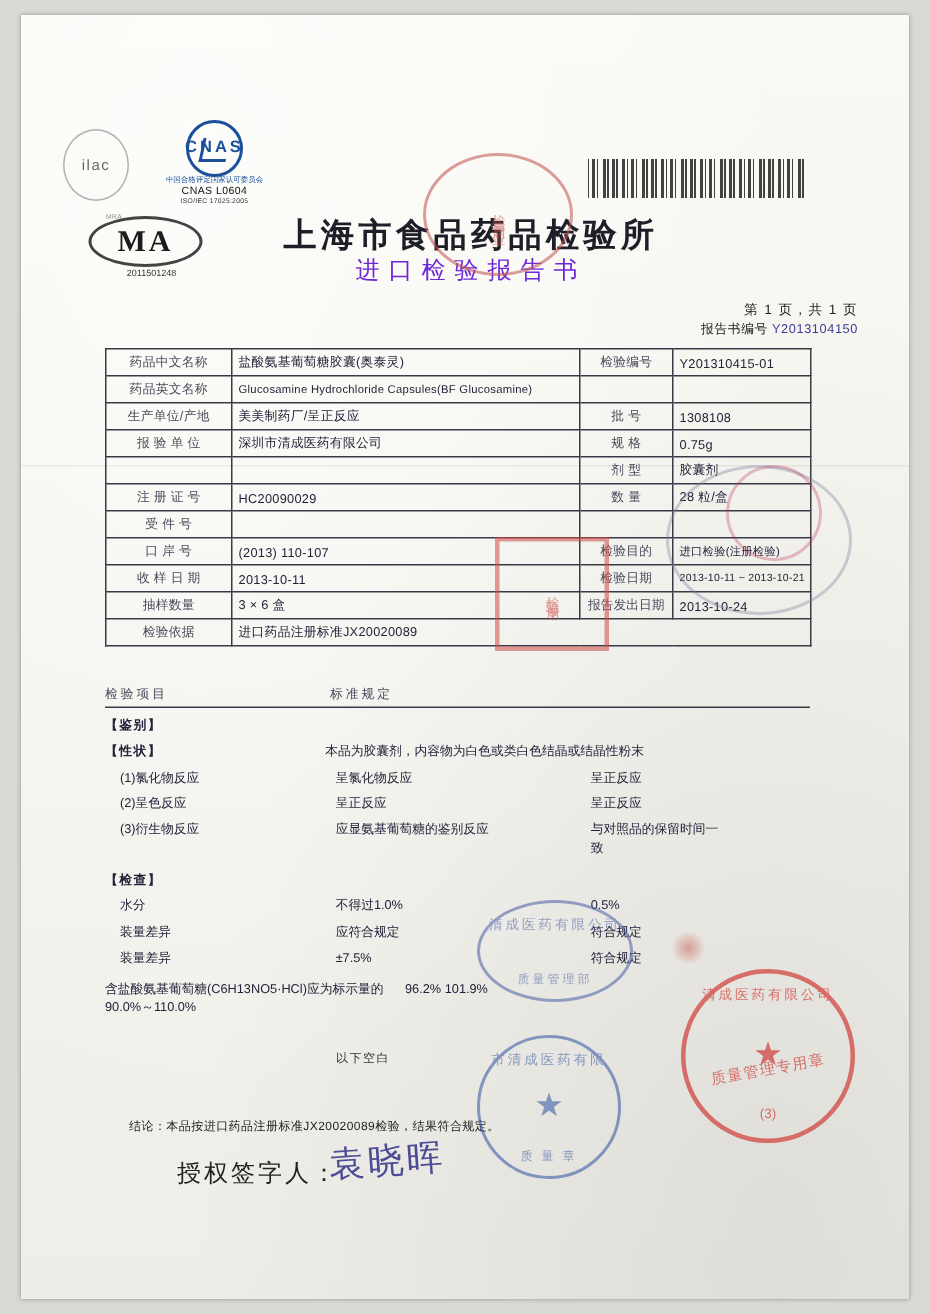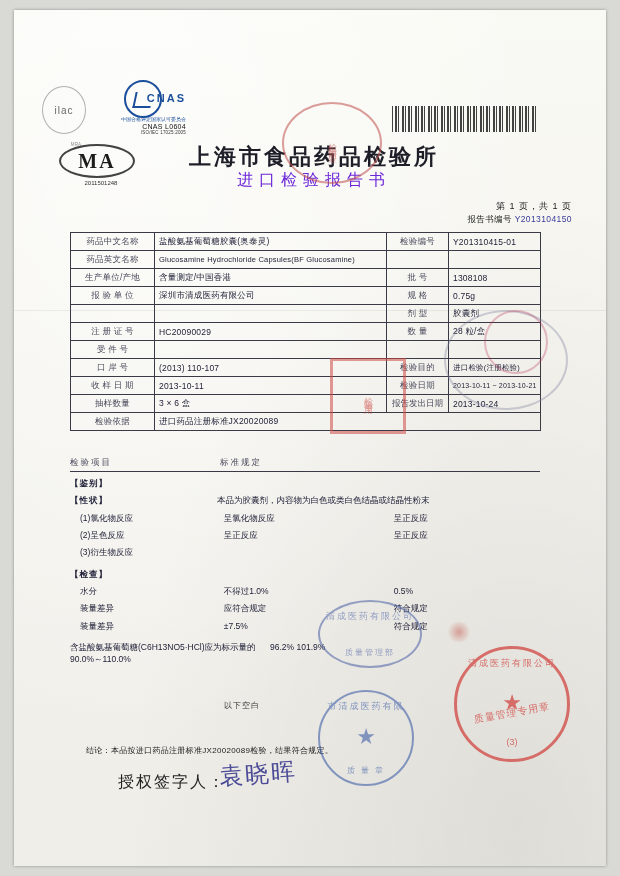--- a/index.html
+++ b/index.html
@@ -42,21 +42,21 @@
     position:absolute;inset:4px 10px;border:1px solid #555;border-radius:50%;
     opacity:.6;
   }
   .logo-ilac .txt{position:relative;font-size:10px;letter-spacing:1px;color:#333;}
   .logo-ilac .sub{
     position:absolute;bottom:-9px;left:-4px;width:76px;text-align:center;
     font-size:4.5px;color:#444;opacity:.8;letter-spacing:.2px;
   }
 
   .logo-cnas{
-    position:absolute;left:86px;top:70px;width:86px;height:62px;text-align:right;
+    position:absolute;left:86px;top:70px;width:86px;height:62px;text-align:center;
   }
   .logo-cnas .disc{
     width:34px;height:34px;border-radius:50%;
     border:2px solid #1b4f9c;margin:0 auto;
     position:relative;
   }
   .logo-cnas .disc:after{
     content:"";position:absolute;left:8px;top:10px;width:16px;height:14px;
     border-left:2px solid #1b4f9c;border-bottom:2px solid #1b4f9c;
     transform:skewX(-12deg);
@@ -299,21 +299,21 @@
           <td class="val blue">Y201310415-01</td>
         </tr>
         <tr>
           <td class="lbl">药品英文名称</td>
           <td class="val" style="font-size:7.5px">Glucosamine Hydrochloride Capsules(BF Glucosamine)</td>
           <td class="lbl"></td>
           <td class="val"></td>
         </tr>
         <tr>
           <td class="lbl">生产单位/产地</td>
-          <td class="val">含量测定/中国香港</td>
+          <td class="val">美美制药厂/呈正反应</td>
           <td class="lbl">批 号</td>
           <td class="val">1308108</td>
         </tr>
         <tr>
           <td class="lbl">报 验 单 位</td>
           <td class="val">深圳市清成医药有限公司</td>
           <td class="lbl">规 格</td>
           <td class="val">0.75g</td>
         </tr>
         <tr>
@@ -383,20 +383,24 @@
       </div>
       <div class="row">
         <div class="c1 sub">(2)呈色反应</div>
         <div class="c2 two">
           <div class="a">呈正反应</div>
           <div class="b">呈正反应</div>
         </div>
       </div>
       <div class="row">
         <div class="c1 sub">(3)衍生物反应</div>
+        <div class="c2 two">
+          <div class="a">应显氨基葡萄糖的鉴别反应</div>
+          <div class="b">与对照品的保留时间一致</div>
+        </div>
       </div>
 
       <div class="row" style="margin-top:9px">
         <div class="c1 grp">【检查】</div>
         <div class="c2"></div>
       </div>
       <div class="row">
         <div class="c1 sub">水分</div>
         <div class="c2 two">
           <div class="a">不得过1.0%</div>

